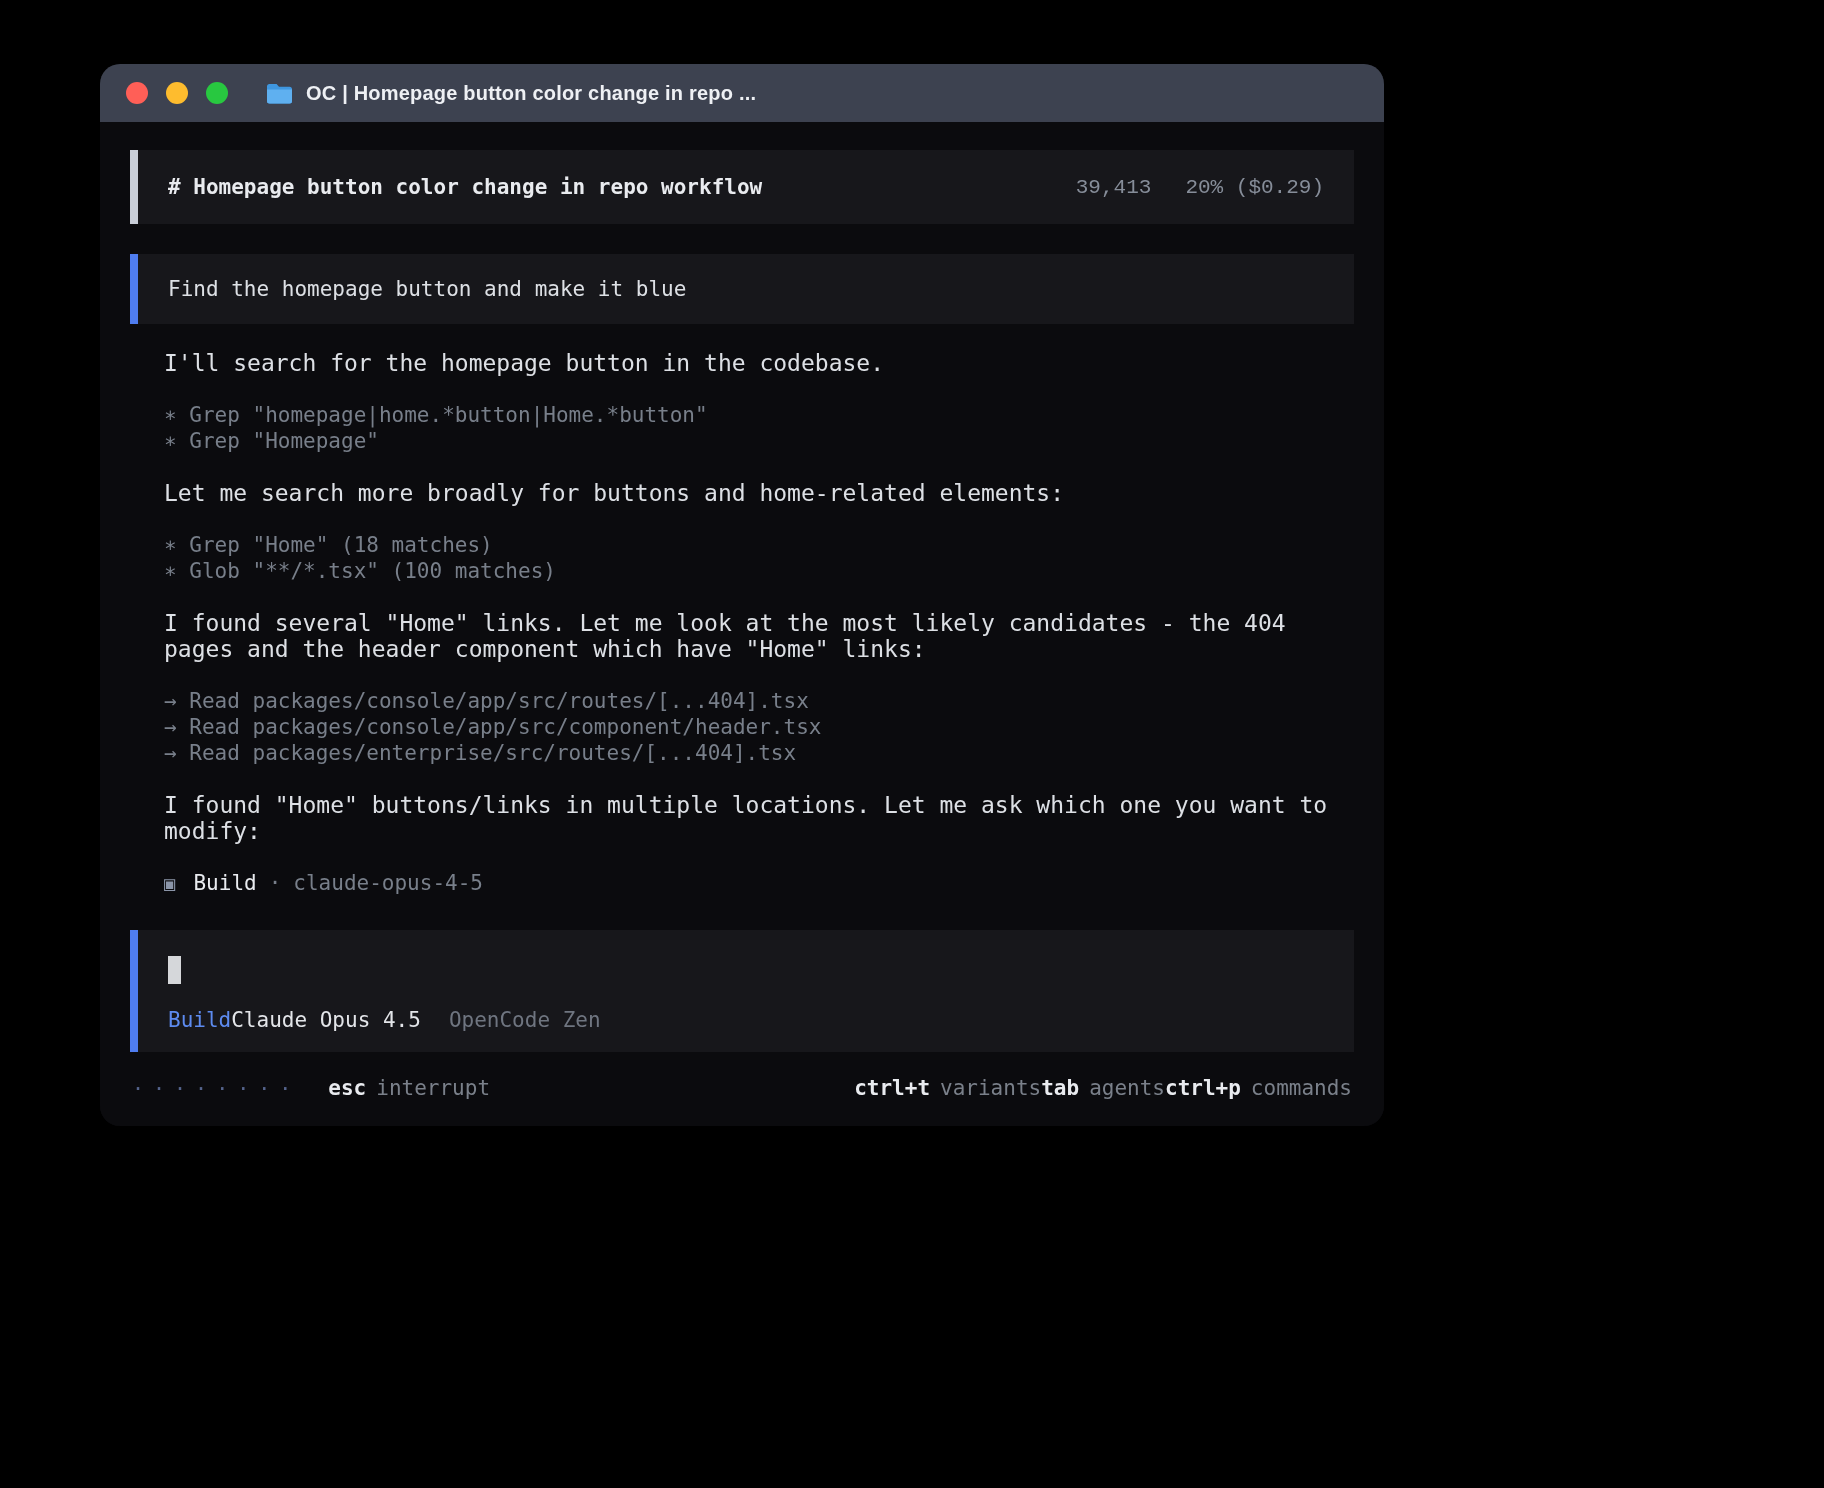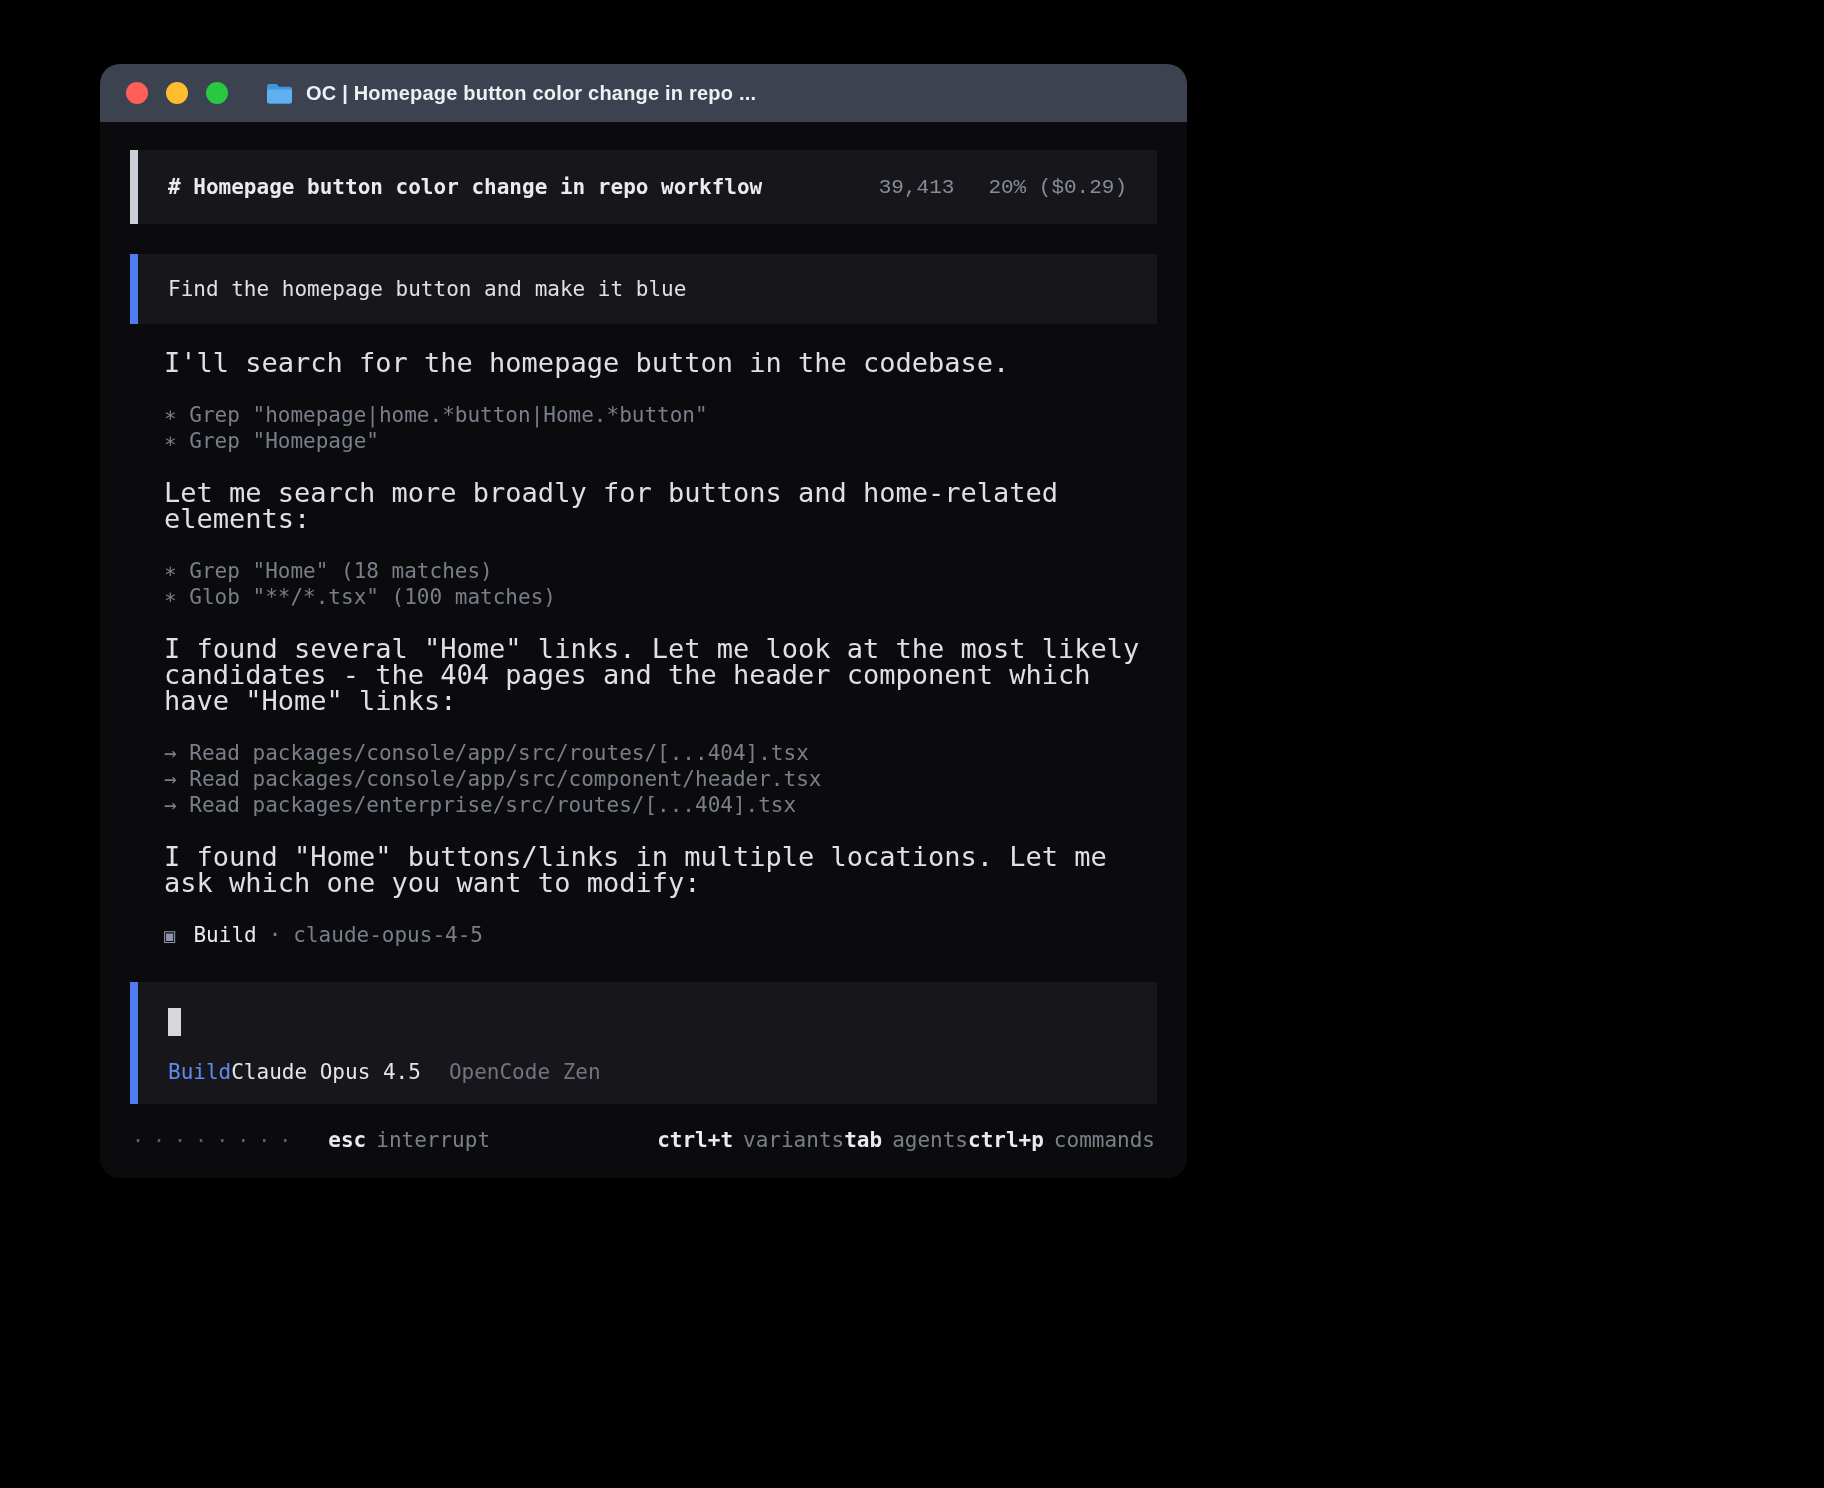--- a/index.html
+++ b/index.html
@@ -2,21 +2,21 @@
 <html><head>
 <meta charset="utf-8">
 <style>
   * { margin:0; padding:0; box-sizing:border-box; }
   html,body { background:#000; }
   body {
     width:1824px; height:1488px; position:relative; overflow:hidden;
     font-family:"DejaVu Sans Mono", monospace;
   }
   .window {
-    position:absolute; left:100px; top:64px; width:1087px;
+    position:absolute; left:100px; top:64px; width:1284px;
     border-radius:20px; overflow:hidden; background:#0b0b0e;
     box-shadow:0 30px 90px rgba(0,0,0,0.85);
   }
   .titlebar {
     height:58px; background:#3d4250; display:flex; align-items:center;
     padding:0 26px;
   }
   .traffic-lights { display:flex; gap:18px; }
   .light { width:22px; height:22px; border-radius:50%; border:none; display:inline-block; }
   .light.red { background:#ff5f57; }
@@ -35,21 +35,21 @@
     display:flex; justify-content:space-between; align-items:center;
   }
   .session-title { color:#e9ebef; font-weight:700; font-size:21px; white-space:nowrap; }
   .session-meta { display:flex; gap:34px; }
   .dim { color:#868d99; font-size:21px;font-family:Liberation Mono, monospace; }
   .user-message {
     border-left-color:#4f7df0; margin-top:30px; padding:23px 30px;
   }
   .msg-text { color:#dde0e5; font-size:21px; }
   .para {
-    color:#dde0e5; font-size:27px; line-height:26px;
+    color:#dde0e5; font-size:23px; line-height:26px;
     margin:26px 0 0 34px; max-width:1278px;
   }
   .tool-group { margin-top:26px; }
   .tool-line {
     color:#787f8a; font-size:21px; line-height:26px;
     margin-left:34px; white-space:pre;
   }
   .agent-line {
     margin:26px 0 0 34px; font-size:21px; line-height:26px;
     display:flex; align-items:center;

